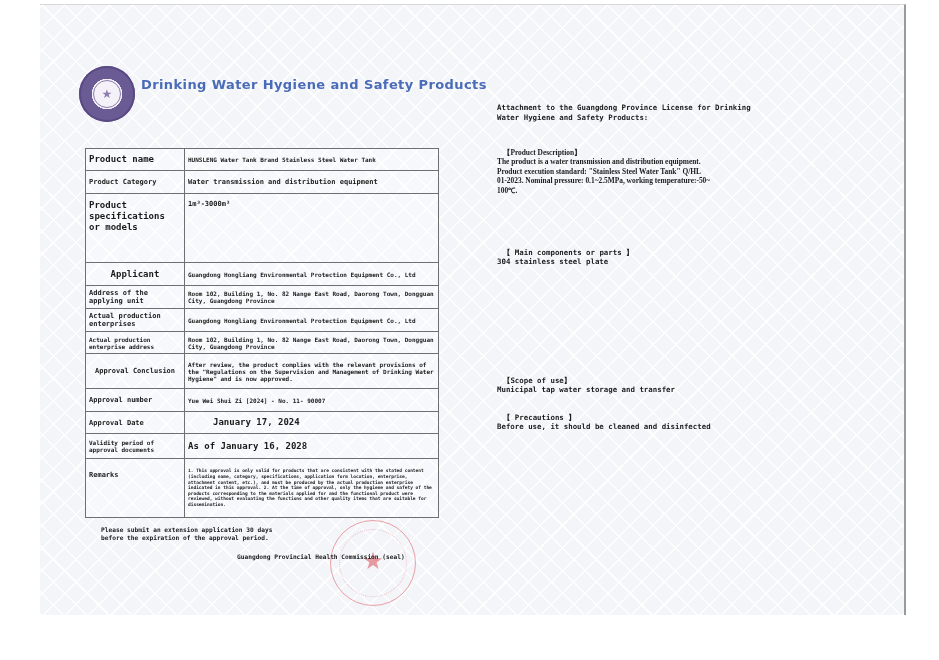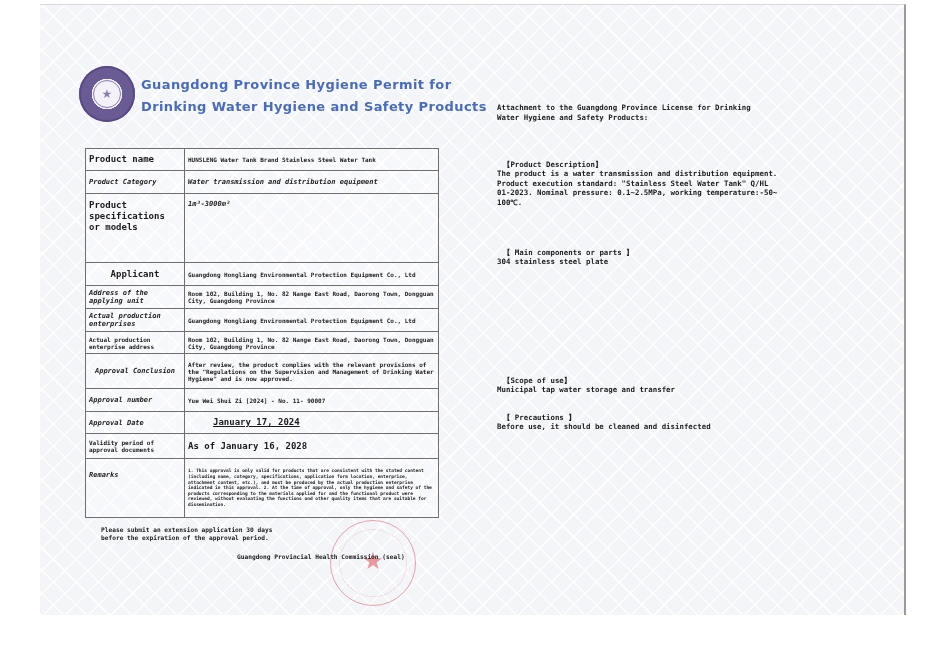--- a/index.html
+++ b/index.html
@@ -38,21 +38,21 @@
   .permit-table {
     position: absolute; left: 85px; top: 148px; width: 354px;
     border-collapse: collapse; background: rgba(255,255,255,0.35);
   }
   .permit-table td {
     border: 1px solid #6f6f6f; padding: 1px 3px; vertical-align: middle;
     font-family: "DejaVu Sans Mono", monospace; font-weight: bold; color: #1b1b1b;
   }
   .permit-table td.lbl { width: 92px; }
   .fs9 { font-size: 9px; line-height: 11px; }
-  .fs7 { font-size: 7px; line-height: 8px; font-style: italic; }
+  .fs7 { font-size: 7px; line-height: 8px; }
   .fs6 { font-size: 6px; line-height: 7px; }
   .fs5 { font-size: 4.5px; line-height: 5.6px; }
   .center { text-align: center; }
 
   .footer-note {
     position: absolute; left: 101px; top: 526px; font-size: 6.2px; line-height: 8px; font-weight: bold;
     white-space: pre-line;
   }
   .issuer {
     position: absolute; left: 237px; top: 553px; font-size: 6.2px; font-weight: bold;
@@ -77,21 +77,20 @@
 </style>
 </head>
 <body>
 
 <div class="sheet"></div>
 
 <div class="emblem">
   <div class="inner">★</div>
 </div>
 <div class="title">
-  <div>Guangdong Province Hygiene Permit for</div>
   <div>Drinking Water Hygiene and Safety Products</div>
 </div>
 
 <table class="permit-table">
   <tbody>
       <tr style="height:22px;">
     <td class="lbl fs9">Product name</td>
     <td class="fs6">HUNSLENG Water Tank Brand Stainless Steel Water Tank</td>
   </tr>
   <tr style="height:23px;">
@@ -121,21 +120,21 @@
   <tr style="height:35px;">
     <td class="lbl fs7 center">Approval Conclusion</td>
     <td class="fs6">After review, the product complies with the relevant provisions of the "Regulations on the Supervision and Management of Drinking Water Hygiene" and is now approved.</td>
   </tr>
   <tr style="height:23px;">
     <td class="lbl fs7">Approval number</td>
     <td class="fs6">Yue Wei Shui Zi [2024] - No. 11- 90007</td>
   </tr>
   <tr style="height:22px;">
     <td class="lbl fs7">Approval Date</td>
-    <td class="fs9" style="padding-left:28px;text-decoration:underline;">January 17, 2024</td>
+    <td class="fs9" style="padding-left:28px;">January 17, 2024</td>
   </tr>
   <tr style="height:25px;margin-top:12px;">
     <td class="lbl fs6">Validity period of approval documents</td>
     <td class="fs9">As of January 16, 2028</td>
   </tr>
   <tr style="height:59px;">
     <td class="lbl fs7" style="vertical-align:top;padding-top:12px;">Remarks</td>
     <td class="fs5">1. This approval is only valid for products that are consistent with the stated content (including name, category, specifications, application form location, enterprise, attachment content, etc.), and must be produced by the actual production enterprise indicated in this approval. 2. At the time of approval, only the hygiene and safety of the products corresponding to the materials applied for and the functional product were reviewed, without evaluating the functions and other quality items that are suitable for dissemination.</td>
   </tr>
 </tbody>
@@ -147,21 +146,21 @@
   <div class="ring"></div>
   <div class="star">★</div>
 </div>
 <div class="issuer">Guangdong Provincial Health Commission (seal)</div>
 
 <div class="attach" style="top:103px;">
   <div class="b">Attachment to the Guangdong Province License for Drinking
 Water Hygiene and Safety Products:</div>
 </div>
 
-<div class="attach" style="top:160px;">
+<div class="attach" style="top:148px;font-family:Liberation Serif, serif;">
   <div class="h" style="padding-left:6px;">【Product Description】</div>
   <div class="b">The product is a water transmission and distribution equipment.
  Product execution standard: "Stainless Steel Water Tank" Q/HL
 01-2023. Nominal pressure: 0.1~2.5MPa, working temperature:-50~
 100℃.</div>
 </div>
 
 <div class="attach" style="top:248px;">
   <div class="h" style="padding-left:6px;">【 Main components or parts 】</div>
   <div class="b">304 stainless steel plate</div>

